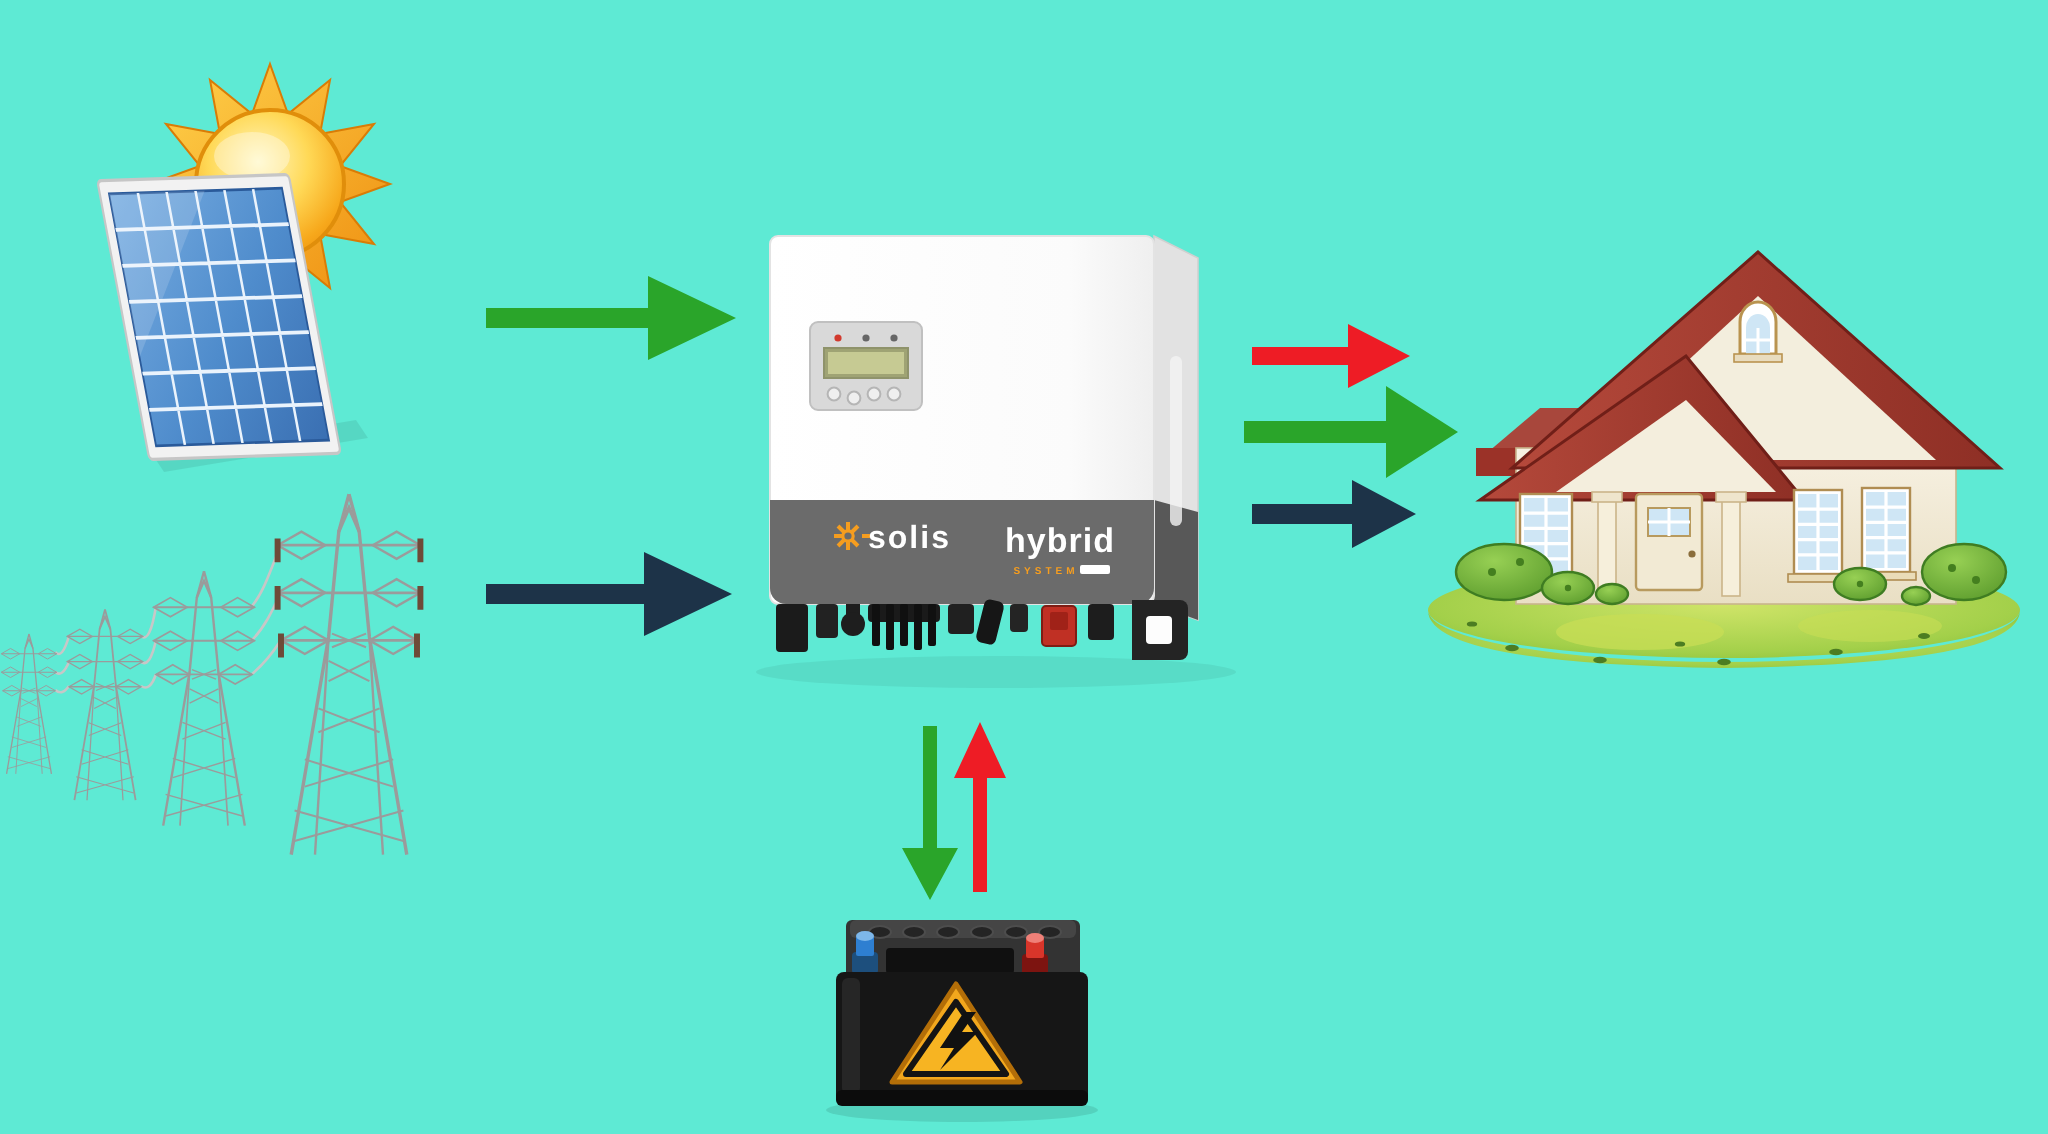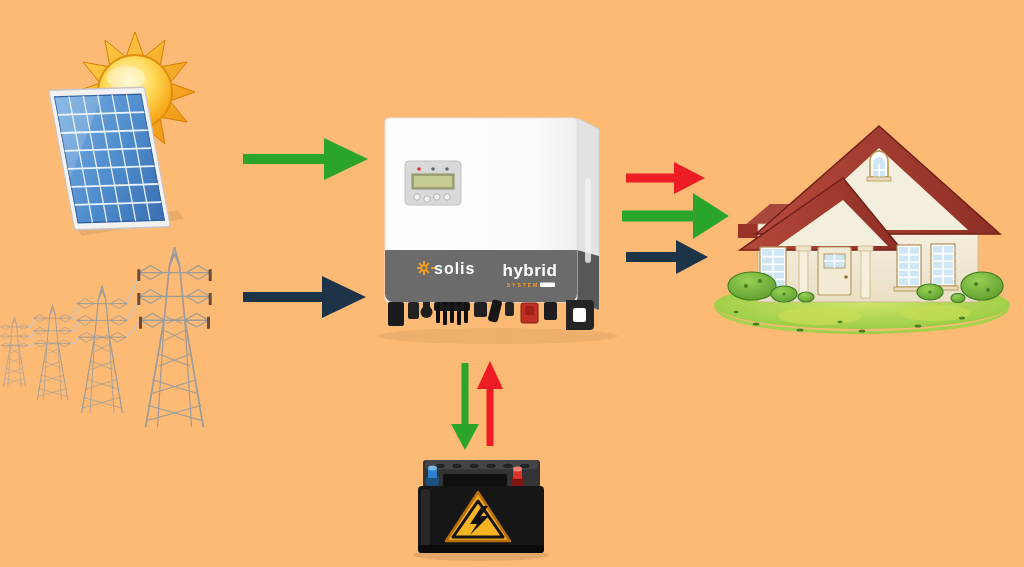--- a/index.html
+++ b/index.html
@@ -1,16 +1,16 @@
 <!DOCTYPE html>
 <html><head>
 <meta charset="utf-8">
 <style>
   html,body{margin:0;padding:0;background:#ffffff;}
-  .stage{position:relative;width:1024px;height:567px;background:#fdba74;overflow:hidden;
+  .stage{position:relative;width:1024px;height:567px;background:#5eead4;overflow:hidden;
          font-family:"Liberation Sans",sans-serif;}
   svg{display:block;}
   .solis-text{font-family:"Liberation Sans",sans-serif;font-size:16px;font-weight:600;
               fill:#ffffff;letter-spacing:1px;}
   .hybrid-text{font-family:"Liberation Sans",sans-serif;font-size:17px;font-weight:700;
                fill:#ffffff;letter-spacing:0.5px;}
   .hybrid-sub{font-family:"Liberation Sans",sans-serif;font-size:5px;font-weight:700;
               fill:#f59d1f;letter-spacing:2px;}
 </style>
 </head>

